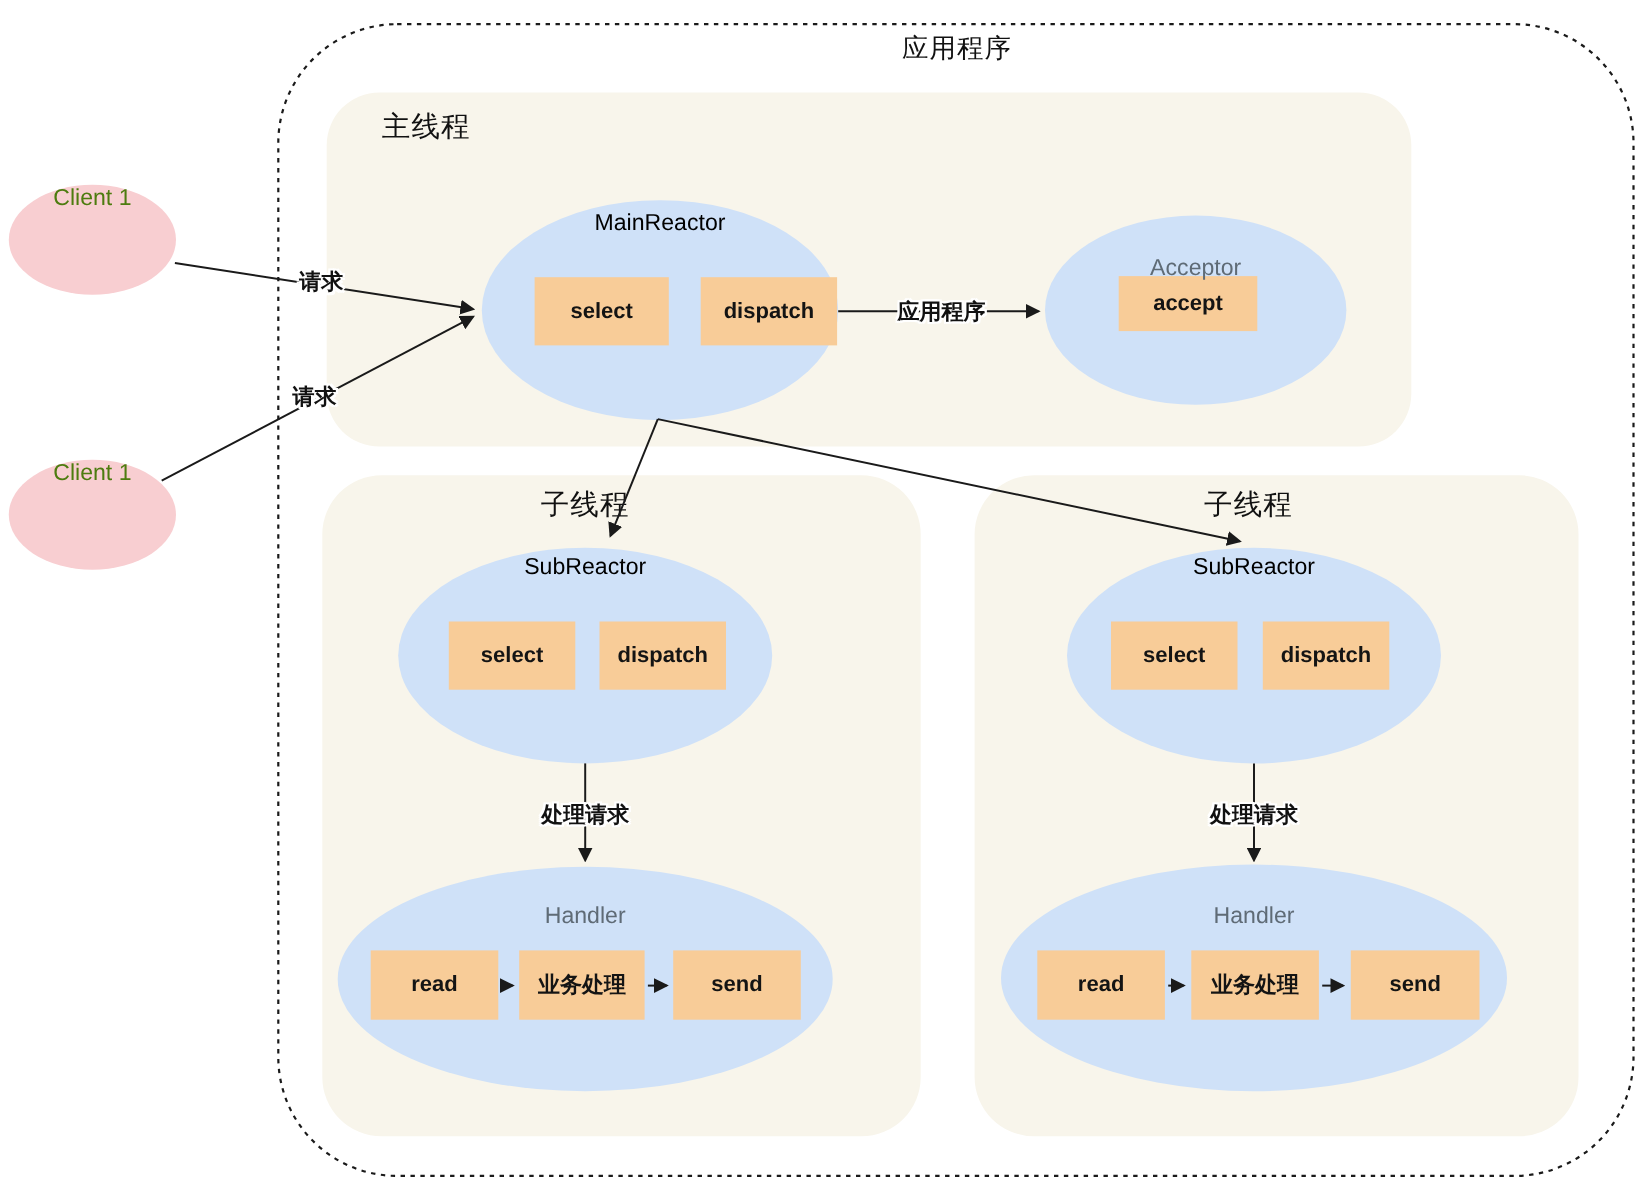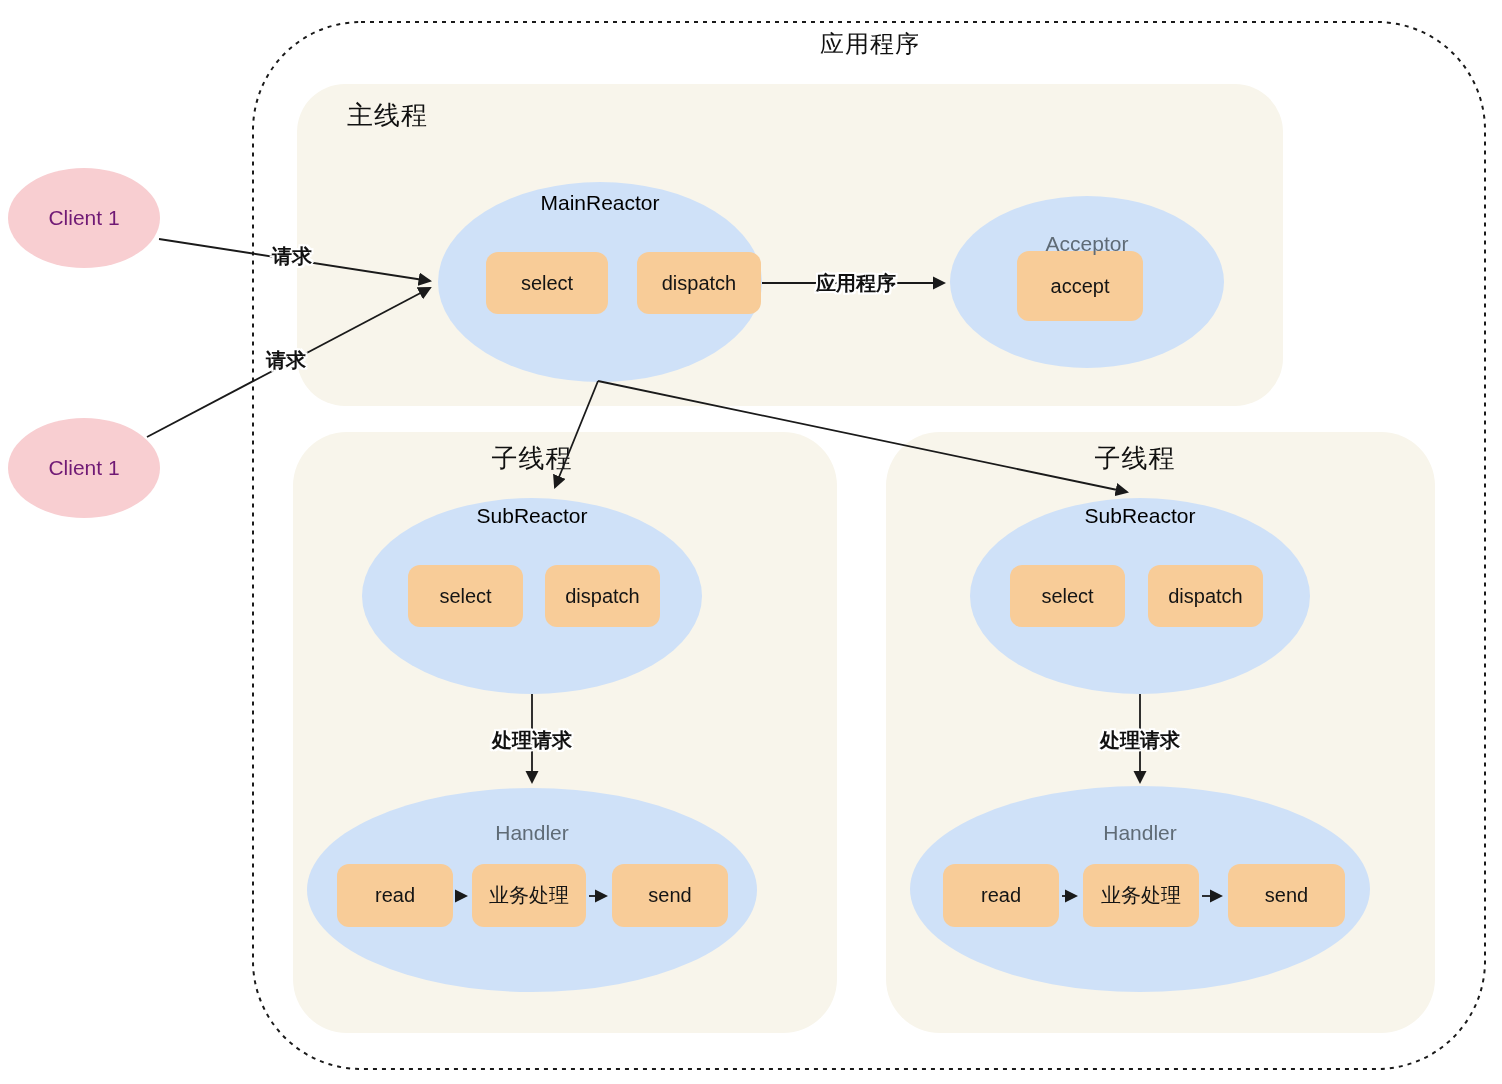--- a/index.html
+++ b/index.html
@@ -26,34 +26,35 @@
   .ellipse {
     position: absolute;
     background: var(--ellipse_bg, #CFE1F8);
     border-radius: 50%;
   }
   .client-ellipse {
     position: absolute;
     background: var(--client_bg, #F8CED1);
     border-radius: 50%;
     display: flex;
-    align-items: center;
+    align-items: flex-start;
     justify-content: center;
     font-size: 21px;
-    color: #701a75;
+    color: #4d7c0f;
   }
   .op-box {
     position: absolute;
     background: var(--op_box_bg, #F8CC98);
-    border-radius: 12px;
+    border-radius: 0;
     display: flex;
     align-items: center;
     justify-content: center;
     font-size: 20px;
     color: #141414;
+    font-weight: bold;
   }
   .section-title {
     position: absolute;
     font-size: 25px;
     font-weight: normal;
     color: #111;
     letter-spacing: 1px;
   }
   .centered { text-align: center; width: 200px; }
   .node-title {
@@ -116,21 +117,21 @@
     <div class="client-ellipse" style="left:8px; top:168px; width:152px; height:100px;">
       <span>Client 1</span>
     </div>
     <div class="client-ellipse" style="left:8px; top:418px; width:152px; height:100px;">
       <span>Client 1</span>
     </div>
 
     <div class="op-box" style="left:486px; top:252px; width:122px; height:62px;">select</div>
     <div class="op-box" style="left:637px; top:252px; width:124px; height:62px;">dispatch</div>
 
-    <div class="op-box" style="left:1017px; top:251px; width:126px; height:70px;">accept</div>
+    <div class="op-box" style="left:1017px; top:251px; width:126px; height:50px;">accept</div>
 
     <div class="op-box" style="left:408px; top:565px; width:115px; height:62px;">select</div>
     <div class="op-box" style="left:545px; top:565px; width:115px; height:62px;">dispatch</div>
 
     <div class="op-box" style="left:1010px; top:565px; width:115px; height:62px;">select</div>
     <div class="op-box" style="left:1148px; top:565px; width:115px; height:62px;">dispatch</div>
 
     <div class="op-box" style="left:337px; top:864px; width:116px; height:63px;">read</div>
     <div class="op-box" style="left:472px; top:864px; width:114px; height:63px;">业务处理</div>
     <div class="op-box" style="left:612px; top:864px; width:116px; height:63px;">send</div>

